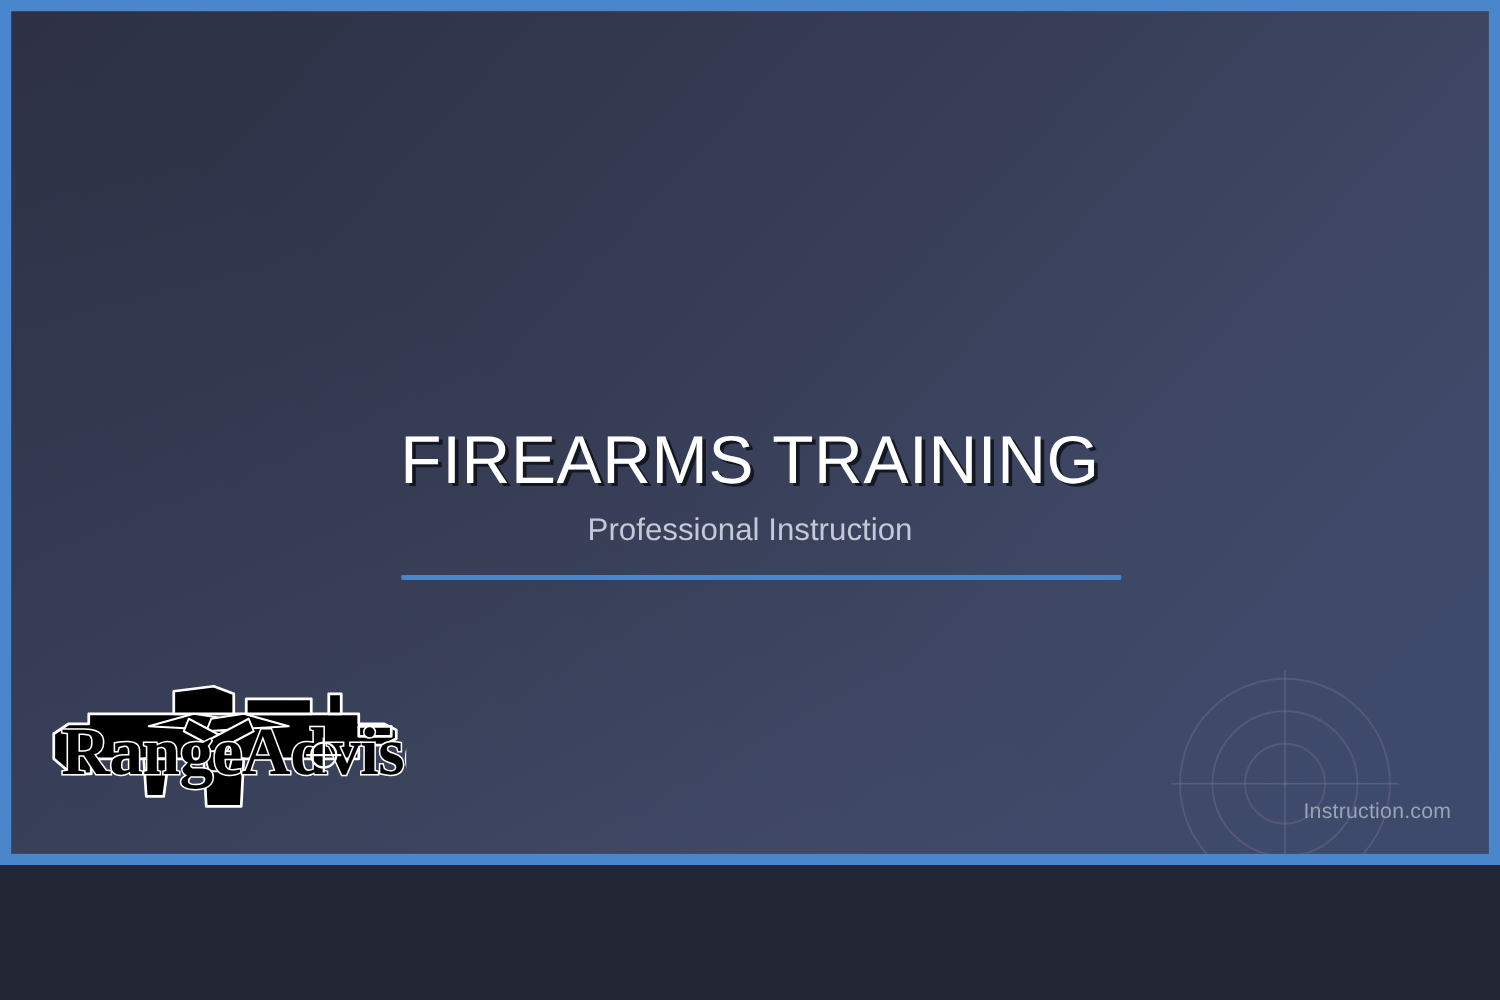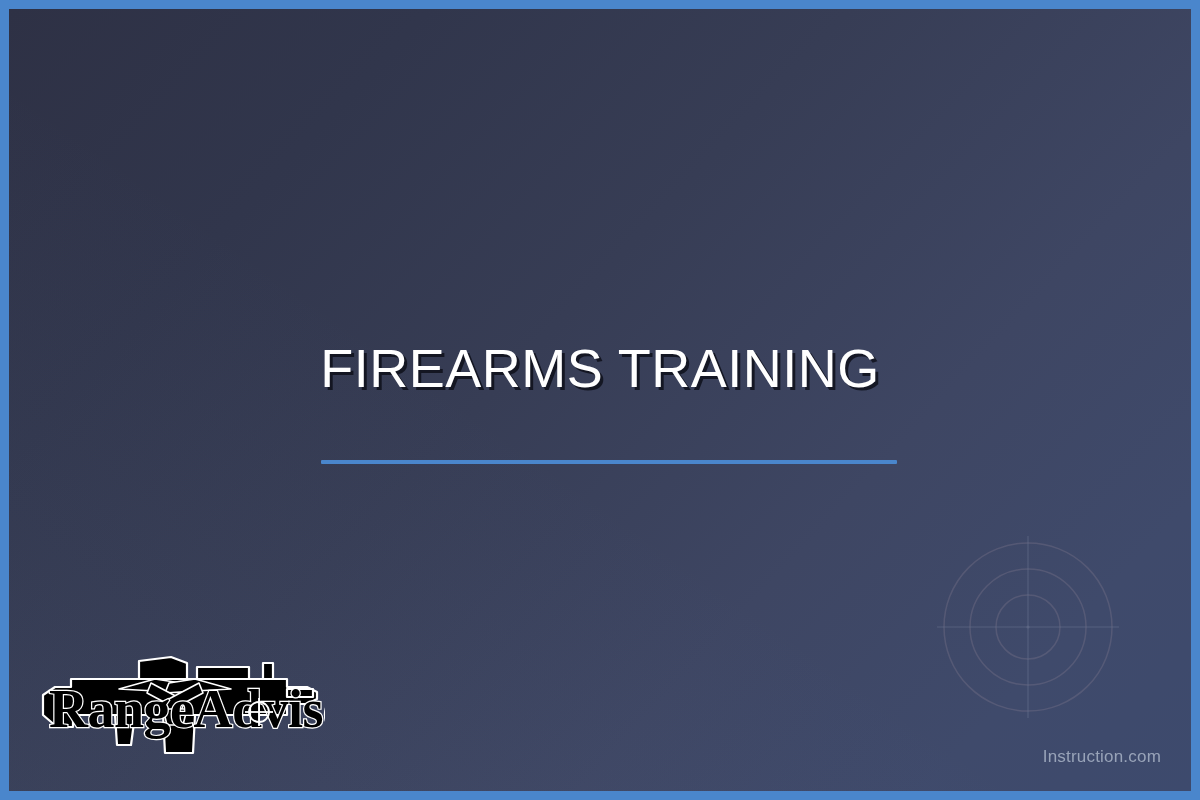--- a/index.html
+++ b/index.html
@@ -11,21 +11,21 @@
     width: 1200px;
     height: 800px;
     overflow: hidden;
     font-family: "Liberation Sans", sans-serif;
   }
 
   
   .slide {
     position: relative;
     width: 1200px;
-    height: 800px;
+    height: 692px;
     box-sizing: border-box;
     border: 9px solid #4a86cc;
     background: linear-gradient(133deg,
                 #2e3145 0%,
                 #31364c 22%,
                 #373d55 44%,
                 #3e4663 68%,
                 #3f4a6b 86%,
                 #3d4a6d 100%);
     overflow: hidden;
@@ -136,20 +136,21 @@
       <g stroke="#9aa3bb" stroke-width="1.1" opacity="0.6">
         <line x1="9" y1="100" x2="191" y2="100"></line>
         <line x1="100" y1="9" x2="100" y2="191"></line>
       </g>
       <circle cx="100" cy="100" r="1.6" fill="#9aa3bb" opacity="0.55"></circle>
     </svg>
   </div>
 
   <div class="title-block">
     <h1 class="slide-title">FIREARMS TRAINING</h1>
+    <p class="slide-subtitle">Professional Instruction</p>
   </div>
 
   <div class="accent-rule"></div>
 
   <div class="footer-url">Instruction.com</div>
 
   <div class="logo">
     <svg viewBox="0 0 290 118" xmlns="http://www.w3.org/2000/svg" aria-hidden="true">
 
       <g stroke="#ffffff" stroke-width="2.2" stroke-linejoin="round" fill="#000000">

